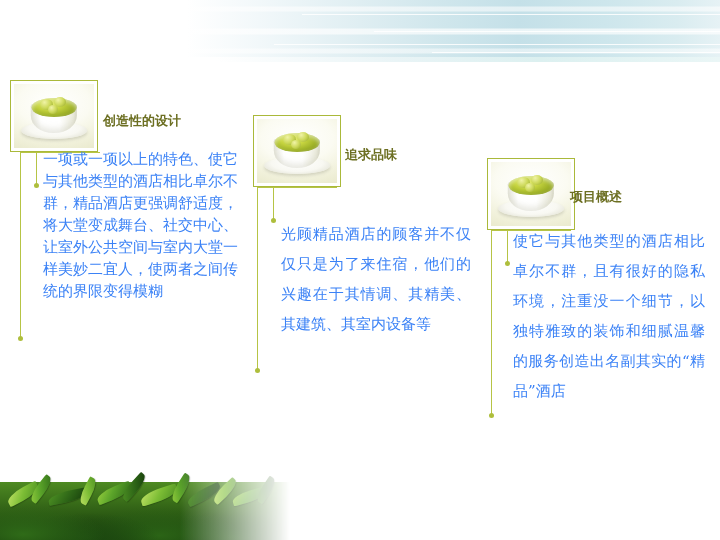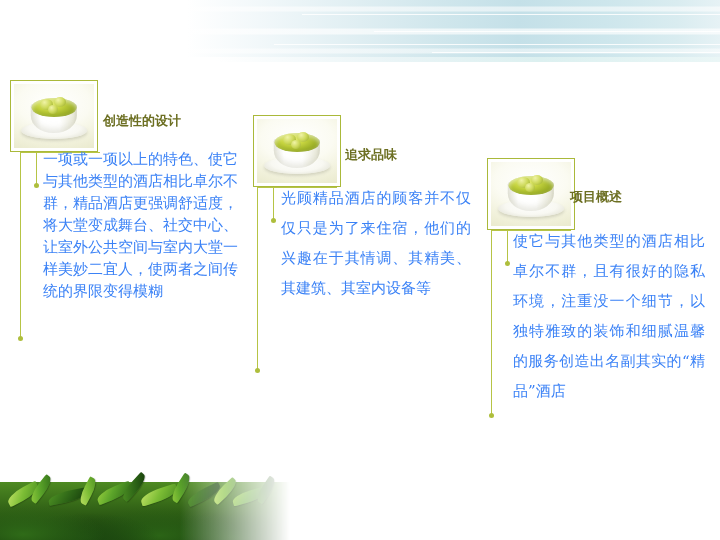--- a/index.html
+++ b/index.html
@@ -135,21 +135,21 @@
   }
 
   
   .body-text{
     position:absolute;
     font-family:"DejaVu Sans","Liberation Sans",sans-serif;
     color:#3b82f6;
     text-align:justify;
   }
   .body-text.c1{font-size:15px;line-height:22px;}
-  .body-text.c2{font-size:15px;line-height:30px;}
+  .body-text.c2{font-size:15px;line-height:30px;margin-top:36px;}
   .body-text.c3{
     font-size:15px;line-height:30px;
     font-family:"DejaVu Serif","Liberation Serif",serif;
   }
 
   
   .foliage{
     position:absolute;left:0;bottom:0;width:290px;height:92px;
     overflow:hidden;
     -webkit-mask-image:linear-gradient(to right, rgba(0,0,0,1) 0%, rgba(0,0,0,1) 62%, rgba(0,0,0,0.35) 86%, rgba(0,0,0,0) 100%);

